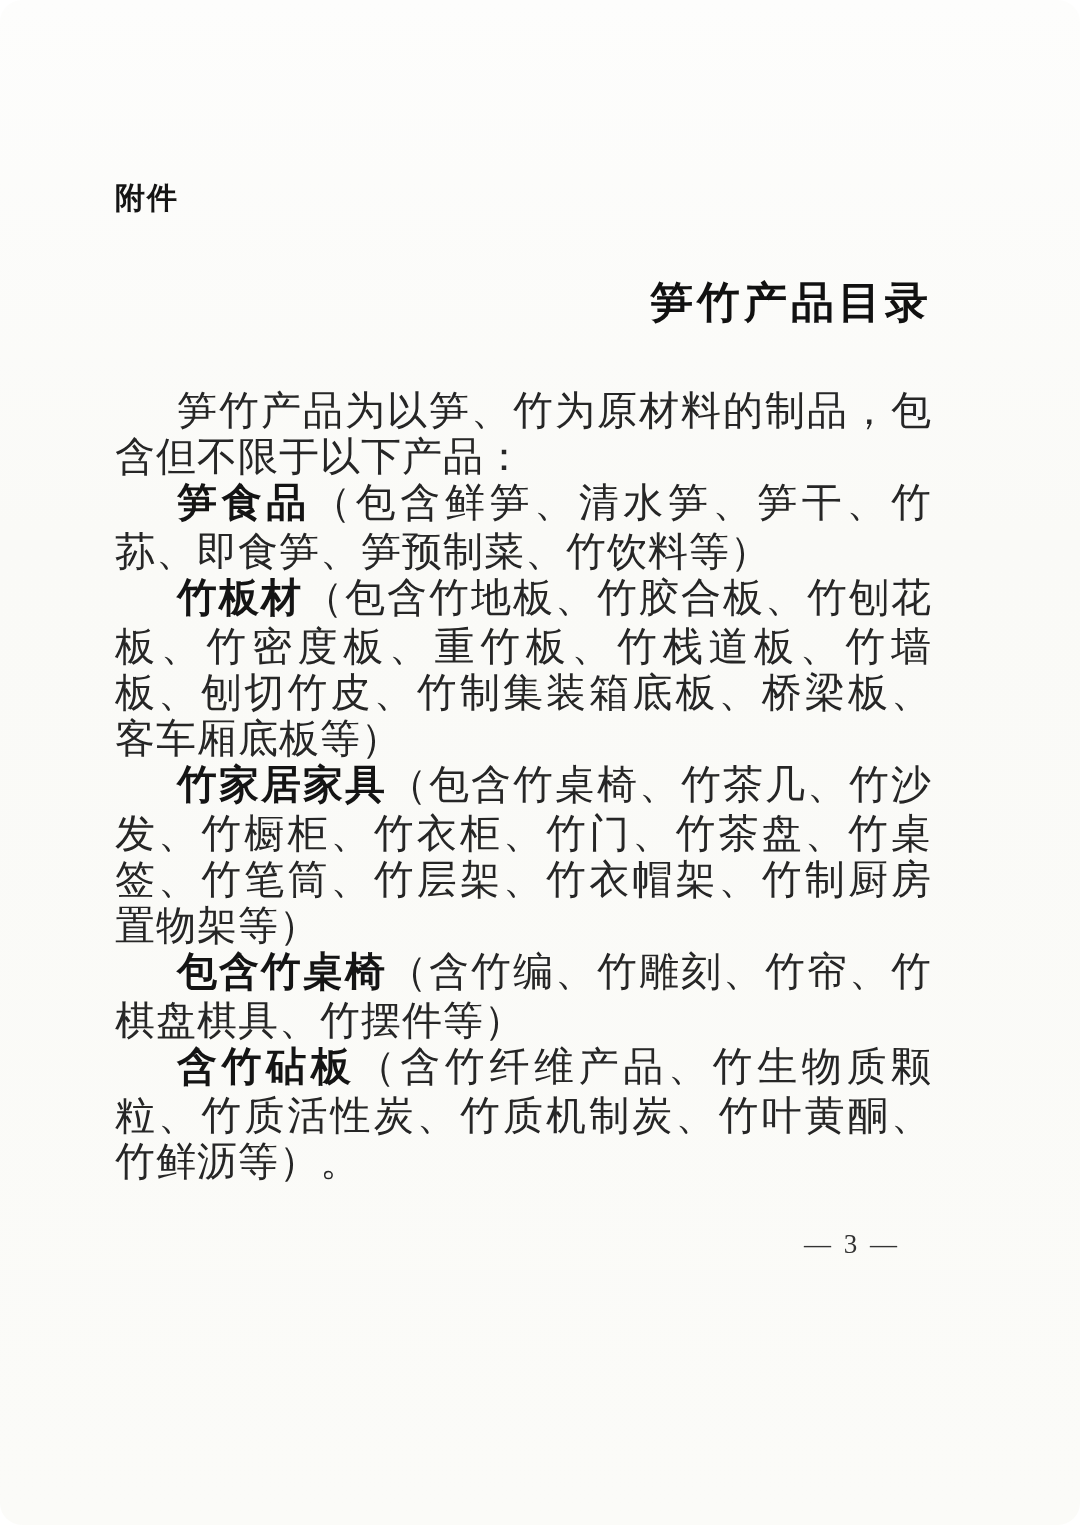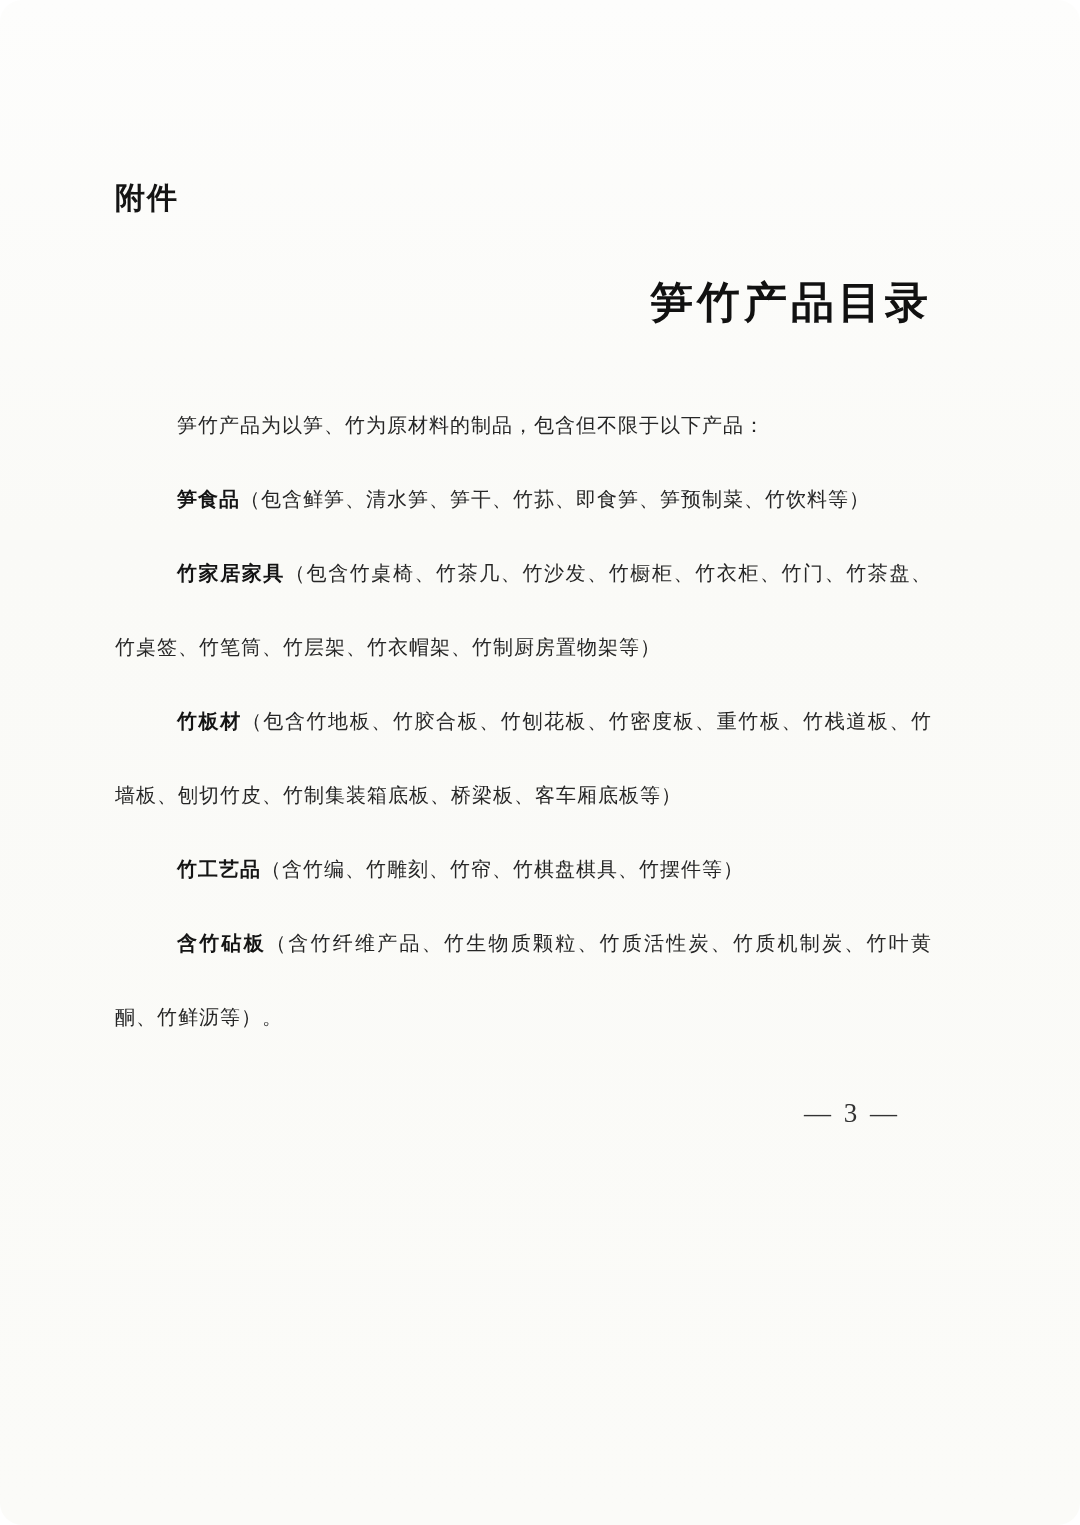--- a/index.html
+++ b/index.html
@@ -38,33 +38,33 @@
     text-align: right;
     font-size: 43px;
     line-height: 50px;
     font-weight: 700;
     letter-spacing: 4px;
     color: #111111;
     font-family: "Liberation Serif", "DejaVu Serif", serif;
   }
   .doc-body {
     margin-top: 60px;
-    font-size: 20px;
-    line-height: 74px;
+    font-size: 40px;
+    line-height: 46px;
     text-align: justify;
     letter-spacing: 1px;
     color: #262626;
   }
   .doc-body p {
     margin: 0;
     padding: 0;
     text-indent: 62px;
   }
   .term {
-    font-family: Liberation Serif, serif;
+    font-family: Liberation Mono, monospace;
     font-weight: 700;
     color: #141414;
   }
   .page-number {
     margin-top: 44px;
     text-align: right;
     padding-right: 32px;
     font-size: 27px;
     letter-spacing: 3px;
     color: #333333;
@@ -79,25 +79,25 @@
     <div class="attachment">附件</div>
 
     <h1 class="doc-title">笋竹产品目录</h1>
 
     <div class="doc-body">
 
       <p>笋竹产品为以笋、竹为原材料的制品，包含但不限于以下产品：</p>
 
       <p><span class="term">笋食品</span><span>（包含鲜笋、清水笋、笋干、竹荪、即食笋、笋预制菜、竹饮料等）</span></p>
 
+      <p><span class="term">竹板材</span><span>（包含竹地板、竹胶合板、竹刨花板、竹密度板、重竹板、竹栈道板、竹墙板、刨切竹皮、竹制集装箱底板、桥梁板、客车厢底板等）</span></p>
+
       <p><span class="term">竹家居家具</span><span>（包含竹桌椅、竹茶几、竹沙发、竹橱柜、竹衣柜、竹门、竹茶盘、竹桌签、竹笔筒、竹层架、竹衣帽架、竹制厨房置物架等）</span></p>
 
-      <p><span class="term">竹板材</span><span>（包含竹地板、竹胶合板、竹刨花板、竹密度板、重竹板、竹栈道板、竹墙板、刨切竹皮、竹制集装箱底板、桥梁板、客车厢底板等）</span></p>
-
-      <p><span class="term">竹工艺品</span><span>（含竹编、竹雕刻、竹帘、竹棋盘棋具、竹摆件等）</span></p>
+      <p><span class="term">包含竹桌椅</span><span>（含竹编、竹雕刻、竹帘、竹棋盘棋具、竹摆件等）</span></p>
 
 
       <p><span class="term">含竹砧板</span><span>（含竹纤维产品、竹生物质颗粒、竹质活性炭、竹质机制炭、竹叶黄酮、竹鲜沥等）。</span></p>
 
     </div>
 
     <div class="page-number">— 3 —</div>
 
   </div>
 </div>

